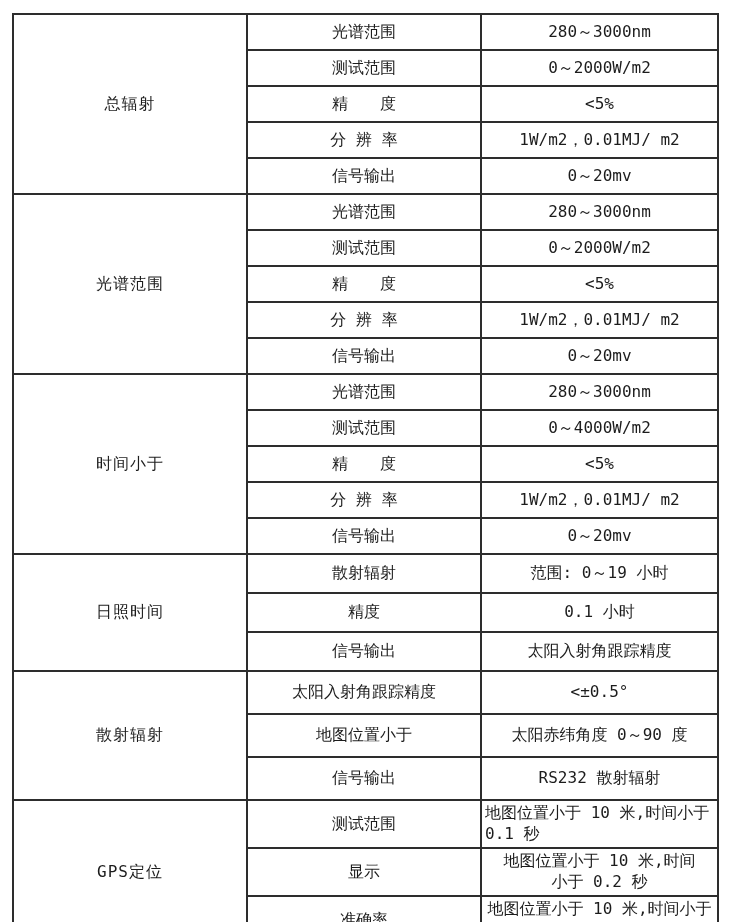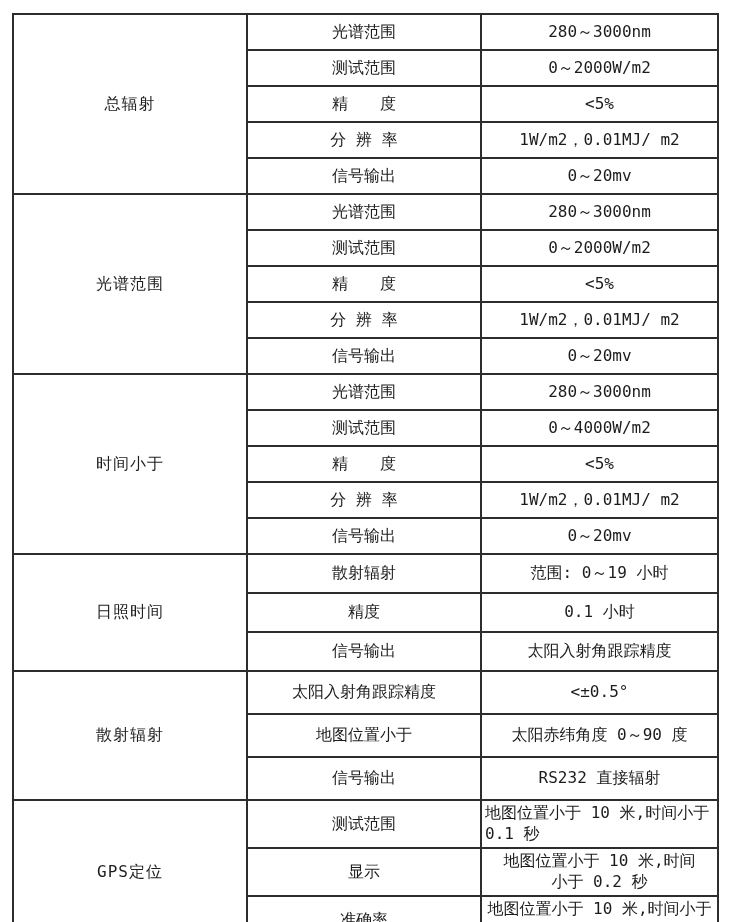--- a/index.html
+++ b/index.html
@@ -145,21 +145,21 @@
           <td rowspan="3" class="cat">散射辐射</td>
           <td class="param">太阳入射角跟踪精度</td>
           <td class="val">&lt;±0.5°</td>
         </tr>
         <tr class="s4">
           <td class="param">地图位置小于</td>
           <td class="val">太阳赤纬角度 0～90 度</td>
         </tr>
         <tr class="s4">
           <td class="param">信号输出</td>
-          <td class="val">RS232 直接辐射</td>
+          <td class="val">RS232 散射辐射</td>
         </tr>
         <tr class="s5">
           <td rowspan="3" class="cat">GPS定位</td>
           <td class="param">测试范围</td>
           <td class="val left">地图位置小于 10 米,时间小于
 0.1 秒</td>
         </tr>
         <tr class="s5">
           <td class="param">显示</td>
           <td class="val">地图位置小于 10 米,时间

